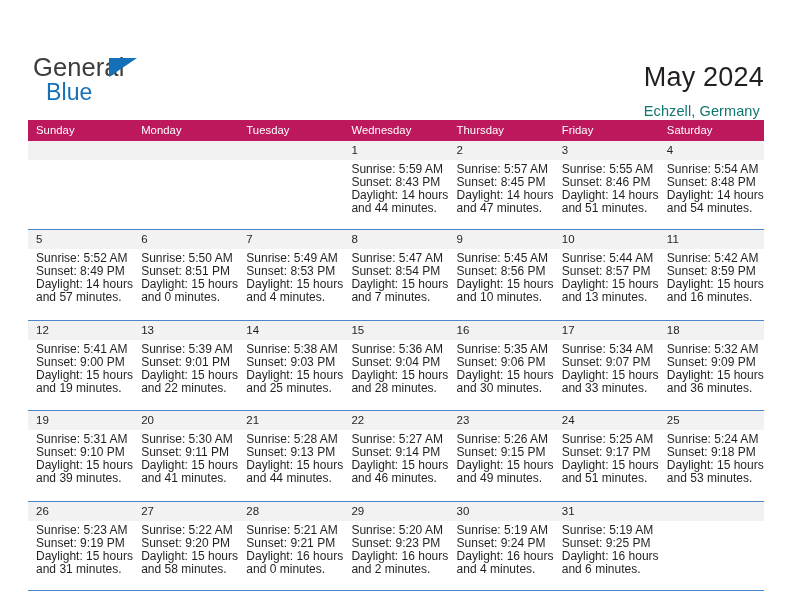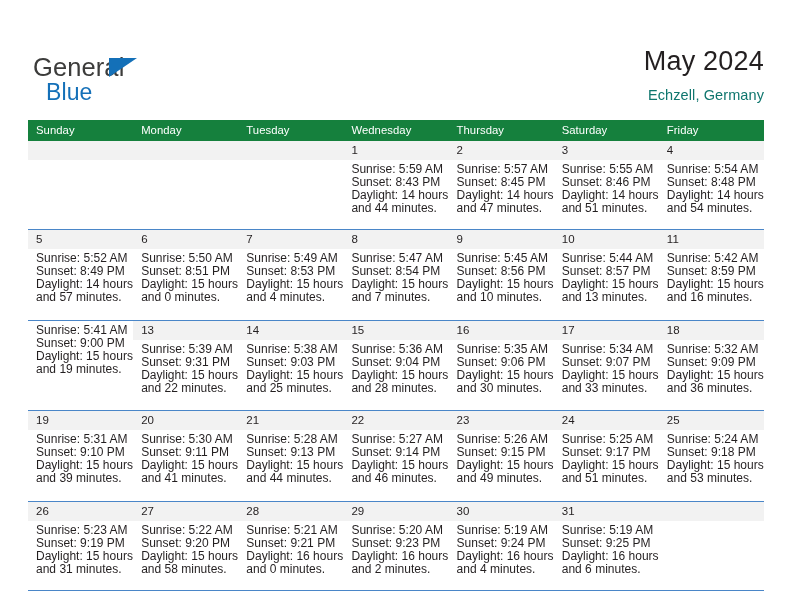--- a/index.html
+++ b/index.html
@@ -71,22 +71,22 @@
     font-size: 23px;
     letter-spacing: 0.1px;
     color: #1470b8;
     font-weight: 400;
     line-height: 30px;
   }
 
   .title-block {
     position: absolute;
     right: 0;
-    top: 0;
-    text-align: right;
+    top: 16px;
+    text-align: left;
   }
 
   .cal-title {
     font-size: 27px;
     font-weight: 400;
     color: #231f20;
     line-height: 34px;
     letter-spacing: 0.2px;
   }
 
@@ -102,21 +102,21 @@
   
   .calendar {
     position: absolute;
     left: 28px;
     top: 104px;
     width: 736px;
   }
 
   .weekday-row {
     display: flex;
-    background: #15803d;
+    background: #be185d;
     height: 21px;
   }
 
   .weekday {
     flex: 1 1 0;
     color: #ffffff;
     font-size: 11.3px;
     line-height: 21px;
     padding-left: 8px;
     white-space: nowrap;
@@ -192,22 +192,22 @@
   </div>
 
   <div class="calendar">
 
     <div class="weekday-row">
       <div class="weekday">Sunday</div>
       <div class="weekday">Monday</div>
       <div class="weekday">Tuesday</div>
       <div class="weekday">Wednesday</div>
       <div class="weekday">Thursday</div>
+      <div class="weekday">Friday</div>
       <div class="weekday">Saturday</div>
-      <div class="weekday">Friday</div>
     </div>
 
     <div class="week-row first">
       <div class="day-cell empty">
         <div class="day-number-band"></div>
       </div>
       <div class="day-cell empty">
         <div class="day-number-band"></div>
       </div>
       <div class="day-cell empty">
@@ -312,32 +312,33 @@
           <div>Sunrise: 5:42 AM</div>
           <div>Sunset: 8:59 PM</div>
           <div>Daylight: 15 hours</div>
           <div>and 16 minutes.</div>
         </div>
       </div>
     </div>
 
     <div class="week-row">
       <div class="day-cell">
+        <div class="day-number-band">12</div>
         <div class="day-info">
           <div>Sunrise: 5:41 AM</div>
           <div>Sunset: 9:00 PM</div>
           <div>Daylight: 15 hours</div>
           <div>and 19 minutes.</div>
         </div>
       </div>
       <div class="day-cell">
         <div class="day-number-band">13</div>
         <div class="day-info">
           <div>Sunrise: 5:39 AM</div>
-          <div>Sunset: 9:31 PM</div>
+          <div>Sunset: 9:01 PM</div>
           <div>Daylight: 15 hours</div>
           <div>and 22 minutes.</div>
         </div>
       </div>
       <div class="day-cell">
         <div class="day-number-band">14</div>
         <div class="day-info">
           <div>Sunrise: 5:38 AM</div>
           <div>Sunset: 9:03 PM</div>
           <div>Daylight: 15 hours</div>

